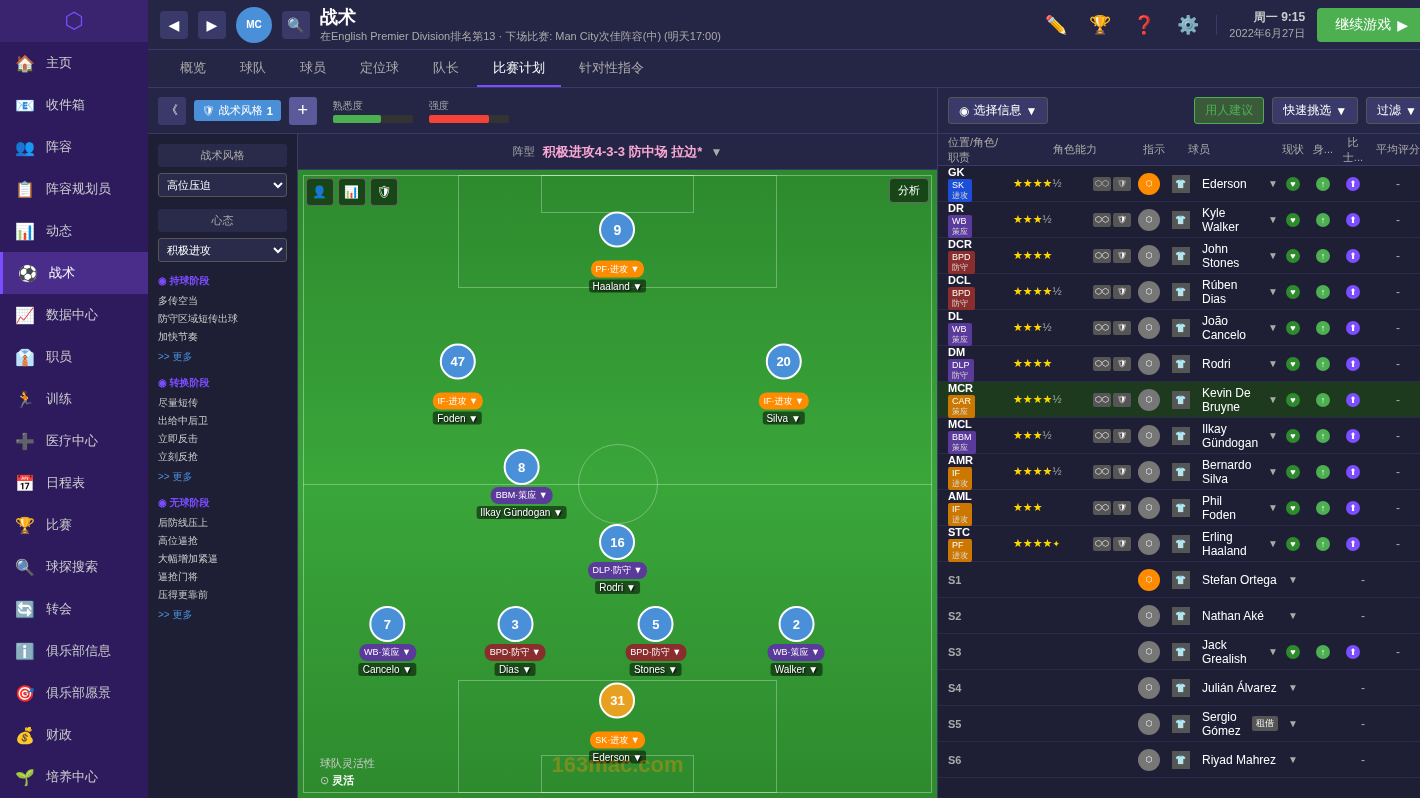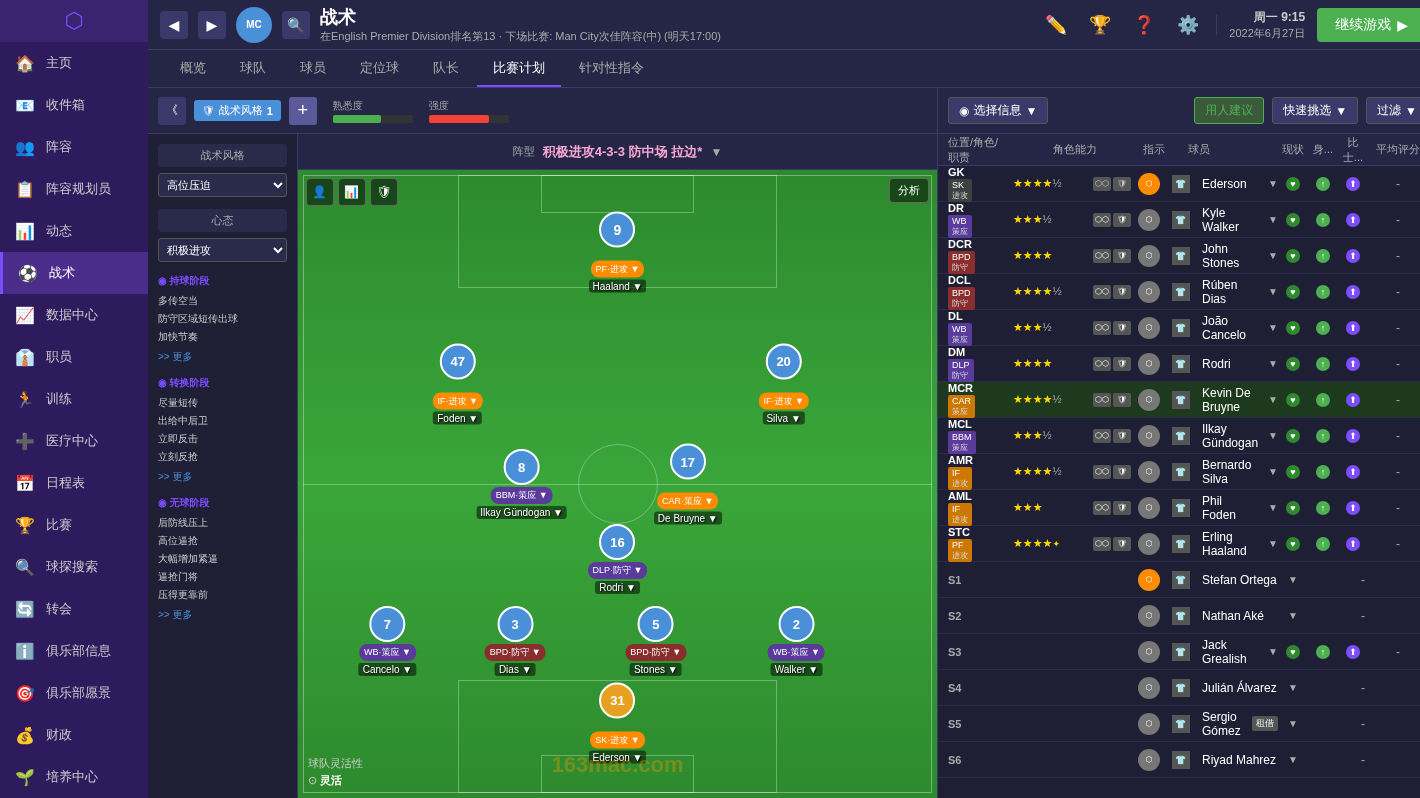--- a/index.html
+++ b/index.html
@@ -79,21 +79,21 @@
     .player-role-badge.orange { background: #ff8c00; margin-top: 13px; }
     .player-name-label { font-size: 10px; color: #fff; margin-top: 2px; text-shadow: 1px 1px 2px #000; background: rgba(0,0,0,0.5); padding: 1px 4px; border-radius: 3px; }
 
     
     .field-actions { position: absolute; top: 8px; left: 8px; display: flex; gap: 4px; }
     .field-action-btn { width: 28px; height: 28px; background: rgba(0,0,0,0.5); border: 1px solid #666; border-radius: 4px; color: #fff; cursor: pointer; display: flex; align-items: center; justify-content: center; font-size: 12px; }
     .field-right-actions { position: absolute; top: 8px; right: 8px; }
     .analysis-btn { background: rgba(0,0,0,0.5); border: 1px solid #666; border-radius: 4px; color: #fff; cursor: pointer; font-size: 11px; padding: 4px 8px; }
 
     
-    .flexibility-box { position: absolute; bottom: 10px; left: 10px; font-size: 11px; color: #ccc; font-family: Liberation Serif, serif; }
+    .flexibility-box { position: absolute; bottom: 10px; left: 22px; font-size: 11px; color: #ccc; }
     .flexibility-value { color: #fff; font-weight: bold; }
 
     
     .players-panel { flex: 1; background: #1e1e35; display: flex; flex-direction: column; overflow: hidden; }
 
     .players-toolbar { height: 46px; background: #252545; display: flex; align-items: center; padding: 0 10px; gap: 8px; border-bottom: 1px solid #3a3a6a; flex-shrink: 0; }
     .select-info-btn { background: #3a3a6a; border: 1px solid #555; color: #fff; padding: 4px 10px; border-radius: 3px; font-size: 12px; cursor: pointer; display: flex; align-items: center; gap: 4px; }
     .recommend-btn { background: #3a5a3a; border: 1px solid #4CAF50; color: #4CAF50; padding: 4px 10px; border-radius: 3px; font-size: 12px; cursor: pointer; }
     .quick-select-btn { background: #3a3a6a; border: 1px solid #555; color: #fff; padding: 4px 10px; border-radius: 3px; font-size: 12px; cursor: pointer; display: flex; align-items: center; gap: 4px; }
     .filter-btn { background: #3a3a6a; border: 1px solid #555; color: #fff; padding: 4px 10px; border-radius: 3px; font-size: 12px; cursor: pointer; display: flex; align-items: center; gap: 4px; }
@@ -362,25 +362,20 @@
                 <div class="player-role-badge orange">IF·进攻 ▼</div>
                 <div class="player-name-label">Silva ▼</div>
               </div>
 
               <div class="player-node" style="left:35%; top:50%;">
                 <div class="player-circle" style="background:#4a90d9;">8</div>
                 <div class="player-role-badge" style="background:#5a3a9a;">BBM·策应 ▼</div>
                 <div class="player-name-label">Ilkay Gündogan ▼</div>
               </div>
 
-              <div class="player-node" style="left:61%; top:50%;">
-                <div class="player-circle" style="background:#4a90d9;">17</div>
-                <div class="player-role-badge orange">CAR·策应 ▼</div>
-                <div class="player-name-label">De Bruyne ▼</div>
-              </div>
 
               <div class="player-node" style="left:50%; top:62%;">
                 <div class="player-circle" style="background:#4a90d9;">16</div>
                 <div class="player-role-badge" style="background:#5a3a9a;">DLP·防守 ▼</div>
                 <div class="player-name-label">Rodri ▼</div>
               </div>
 
               <div class="player-node" style="left:14%; top:75%;">
                 <div class="player-circle" style="background:#4a90d9;">7</div>
                 <div class="player-role-badge" style="background:#5a3a9a;">WB·策应 ▼</div>
@@ -447,21 +442,21 @@
         <div class="col-fit">身...</div>
         <div class="col-morale">比士...</div>
         <div class="col-rating">平均评分</div>
       </div>
 
       <div class="players-list">
 
         <div class="player-row">
           <div style="width:55px; flex-shrink:0;">
             <div class="pos-badge">GK</div>
-            <div class="role-tag" style="background:#404040; font-size:9px; padding:1px 4px; border-radius:2px; display:inline-block; margin-top:1px;">SK<br><span style="font-size:8px; color:#ddd;">进攻</span></div>
+            <div class="role-tag" style="background:#1d4ed8; font-size:9px; padding:1px 4px; border-radius:2px; display:inline-block; margin-top:1px;">SK<br><span style="font-size:8px; color:#ddd;">进攻</span></div>
           </div>
           <div style="width:10px; flex-shrink:0;"></div>
           <div style="width:80px; flex-shrink:0; color:#ffd700; font-size:11px;">★★★★<span style="color:#aaa;">½</span></div>
           <div style="width:45px; flex-shrink:0; display:flex; gap:2px;">
             <div style="width:18px; height:14px; background:#555; border-radius:2px; font-size:8px; display:flex; align-items:center; justify-content:center; color:#ccc;">⬡⬡</div>
             <div style="width:18px; height:14px; background:#555; border-radius:2px; font-size:8px; display:flex; align-items:center; justify-content:center; color:#ccc;">🛡</div>
           </div>
           <div style="flex:1; display:flex; align-items:center; gap:6px;">
             <div class="player-avatar" style="background:#ff8c00; color:#fff; font-size:8px;">⬡</div>
             <div class="player-avatar" style="background:#555; border-radius:0; width:18px; height:18px; font-size:9px; display:flex; align-items:center; justify-content:center;">👕</div>

